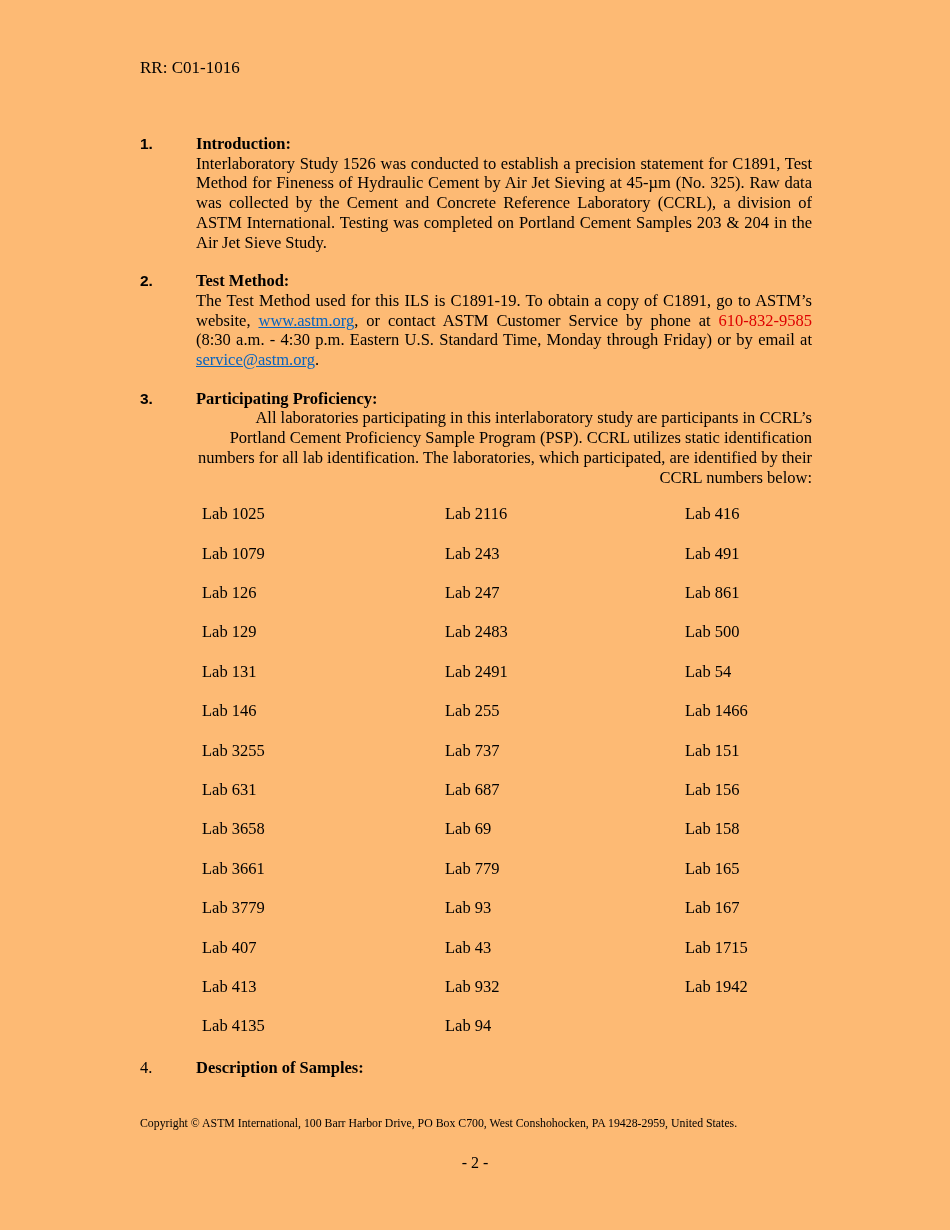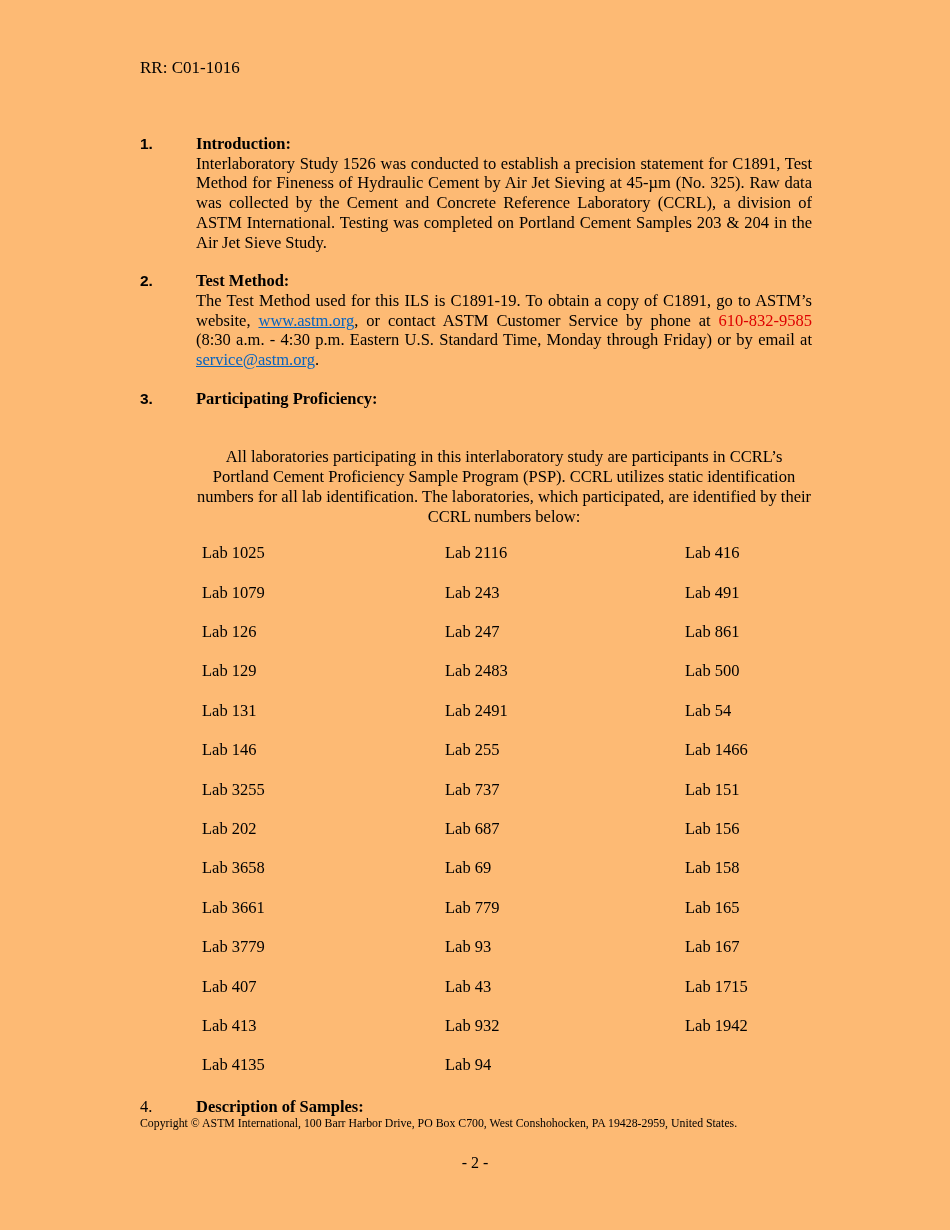--- a/index.html
+++ b/index.html
@@ -27,21 +27,21 @@
     left: 140px;
     top: 134px;
     width: 672px;
   }
   .section { display: flex; margin-bottom: 19px; }
   .sec-num { width: 56px; flex-shrink: 0; font-weight: bold; font-family: "Liberation Sans", sans-serif; font-size: 15.5px; }
   .sec-num.plain { font-weight: normal; font-family: "Liberation Serif", serif; font-size: 16.5px; }
   .sec-main { width: 616px; }
   .sec-title { font-weight: bold; }
   p.justify { text-align: justify; }
-  p.left { text-align: center; margin-top: 39px; }
+  p.left { text-align: right; }
   a.link { color: var(--link, #0563c1); text-decoration: underline; cursor: pointer; }
   .phone { color: var(--phone, #dd0000); }
   .labs-grid {
     display: grid;
     grid-template-columns: 243px 240px 1fr;
     grid-auto-rows: 39.4px;
     margin: 17px 0 2px 62px;
   }
   .lab-cell { white-space: nowrap; }
   .footer {
@@ -109,21 +109,21 @@
         <div class="lab-cell">Lab 500</div>
         <div class="lab-cell">Lab 131</div>
         <div class="lab-cell">Lab 2491</div>
         <div class="lab-cell">Lab 54</div>
         <div class="lab-cell">Lab 146</div>
         <div class="lab-cell">Lab 255</div>
         <div class="lab-cell">Lab 1466</div>
         <div class="lab-cell">Lab 3255</div>
         <div class="lab-cell">Lab 737</div>
         <div class="lab-cell">Lab 151</div>
-        <div class="lab-cell">Lab 202</div>
+        <div class="lab-cell">Lab 631</div>
         <div class="lab-cell">Lab 687</div>
         <div class="lab-cell">Lab 156</div>
         <div class="lab-cell">Lab 3658</div>
         <div class="lab-cell">Lab 69</div>
         <div class="lab-cell">Lab 158</div>
         <div class="lab-cell">Lab 3661</div>
         <div class="lab-cell">Lab 779</div>
         <div class="lab-cell">Lab 165</div>
         <div class="lab-cell">Lab 3779</div>
         <div class="lab-cell">Lab 93</div>

